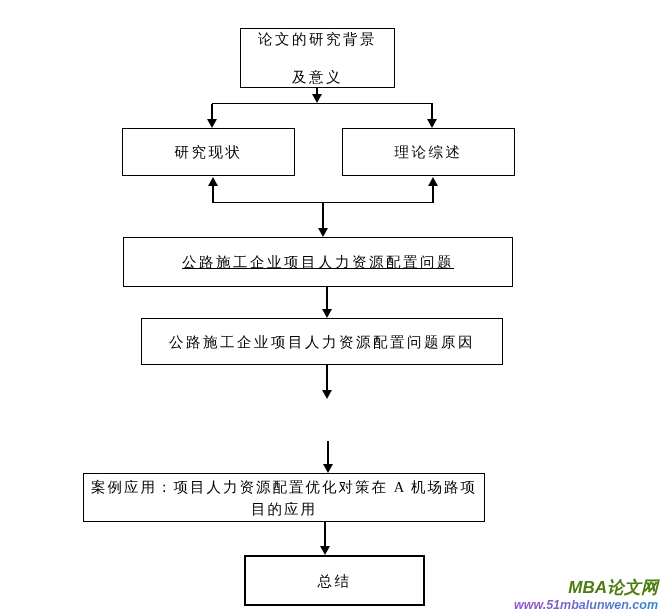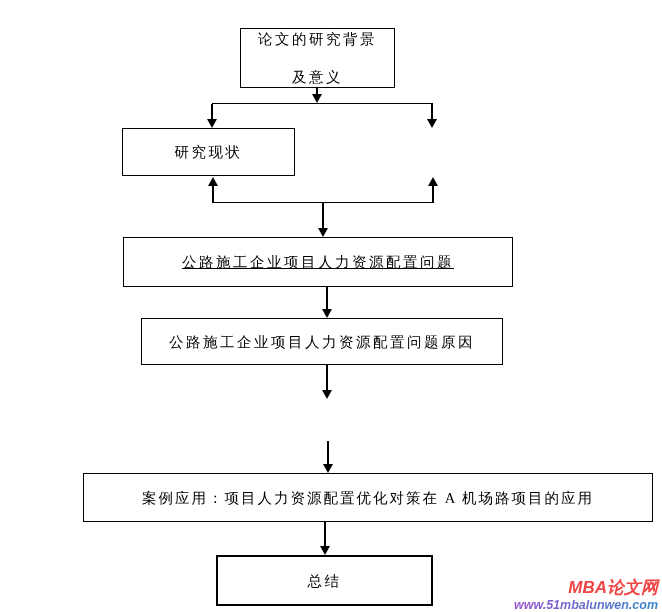--- a/index.html
+++ b/index.html
@@ -30,22 +30,22 @@
     letter-spacing: 2.5px;
     line-height: 22px;
     gap: 16px;
   }
   .node-background { left: 240px; top: 28px;  width: 155px; height: 60px; }
   .node-status     { left: 122px; top: 128px; width: 173px; height: 48px; }
   .node-theory     { left: 342px; top: 128px; width: 173px; height: 48px; }
   .node-problem    { left: 123px; top: 237px; width: 390px; height: 50px; text-decoration: underline; }
   .node-cause      { left: 141px; top: 318px; width: 362px; height: 47px; }
   .node-strategy   { left: 150px; top: 399px; width: 352px; height: 42px; }
-  .node-case       { left: 83px;  top: 473px; width: 570px; height: 49px; letter-spacing: 2px; }
-  .node-summary    { left: 216px; top: 555px; width: 217px; height: 51px; border-width: 2.2px; }
+  .node-case       { left: 83px;  top: 473px; width: 402px; height: 49px; letter-spacing: 2px; }
+  .node-summary    { left: 244px; top: 555px; width: 181px; height: 51px; border-width: 2.2px; }
 
   .vline, .hline { position: absolute; background: #000000; }
   .vline { width: 1.6px; }
   .hline { height: 1.6px; }
   .arr-d, .arr-u {
     position: absolute;
     width: 0; height: 0;
     border-left: 5px solid transparent;
     border-right: 5px solid transparent;
   }
@@ -88,20 +88,23 @@
 
   <div class="node node-background">
     <div>论文的研究背景</div>
     <div>及意义</div>
   </div>
 
   <div class="node node-status">
     <div>研究现状</div>
   </div>
 
+  <div class="node node-theory">
+    <div>理论综述</div>
+  </div>
 
   <div class="node node-problem">
     <div>公路施工企业项目人力资源配置问题</div>
   </div>
 
   <div class="node node-cause">
     <div>公路施工企业项目人力资源配置问题原因</div>
   </div>
 
 
@@ -136,17 +139,17 @@
   <div class="vline" style="left:326.2px; top:364px; height:27px;"></div>
   <div class="arr-d" style="left:322px;   top:390px;"></div>
 
   <div class="vline" style="left:327.2px; top:441px; height:24px;"></div>
   <div class="arr-d" style="left:323px;   top:464px;"></div>
 
   <div class="vline" style="left:324.2px; top:522px; height:25px;"></div>
   <div class="arr-d" style="left:320px;   top:546px;"></div>
 
   <div class="watermark">
-    <div class="wm-name" style="color: #ef4444;">MBA论文网</div>
+    <div class="wm-name" style="color: #4d7c0f;">MBA论文网</div>
     <div class="wm-url" style="background-image: linear-gradient(90deg, rgb(204, 51, 204) 0%, rgb(51, 136, 204) 100%); font-style: italic;">www.51mbalunwen.com</div>
   </div>
 
 </div>
 
 </body></html>

